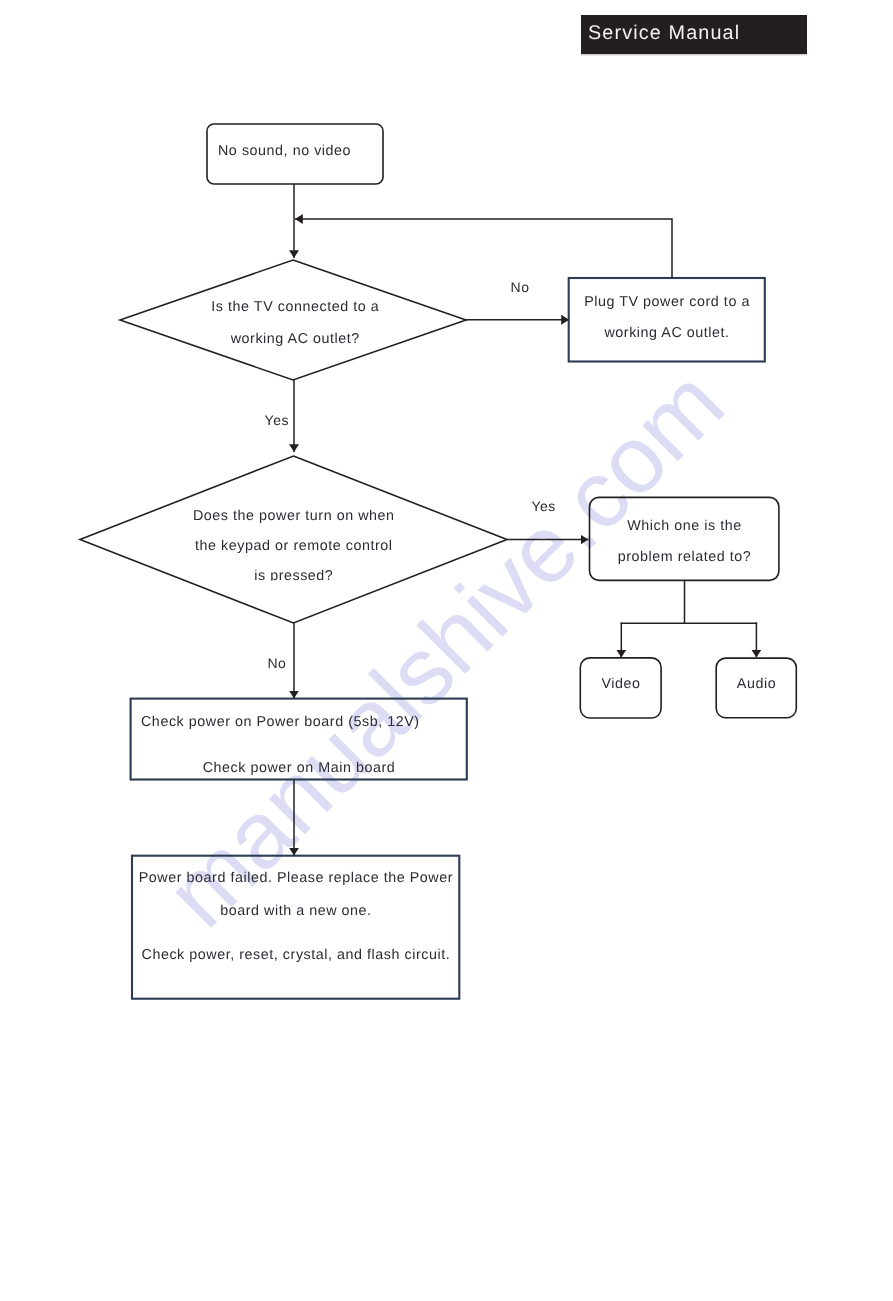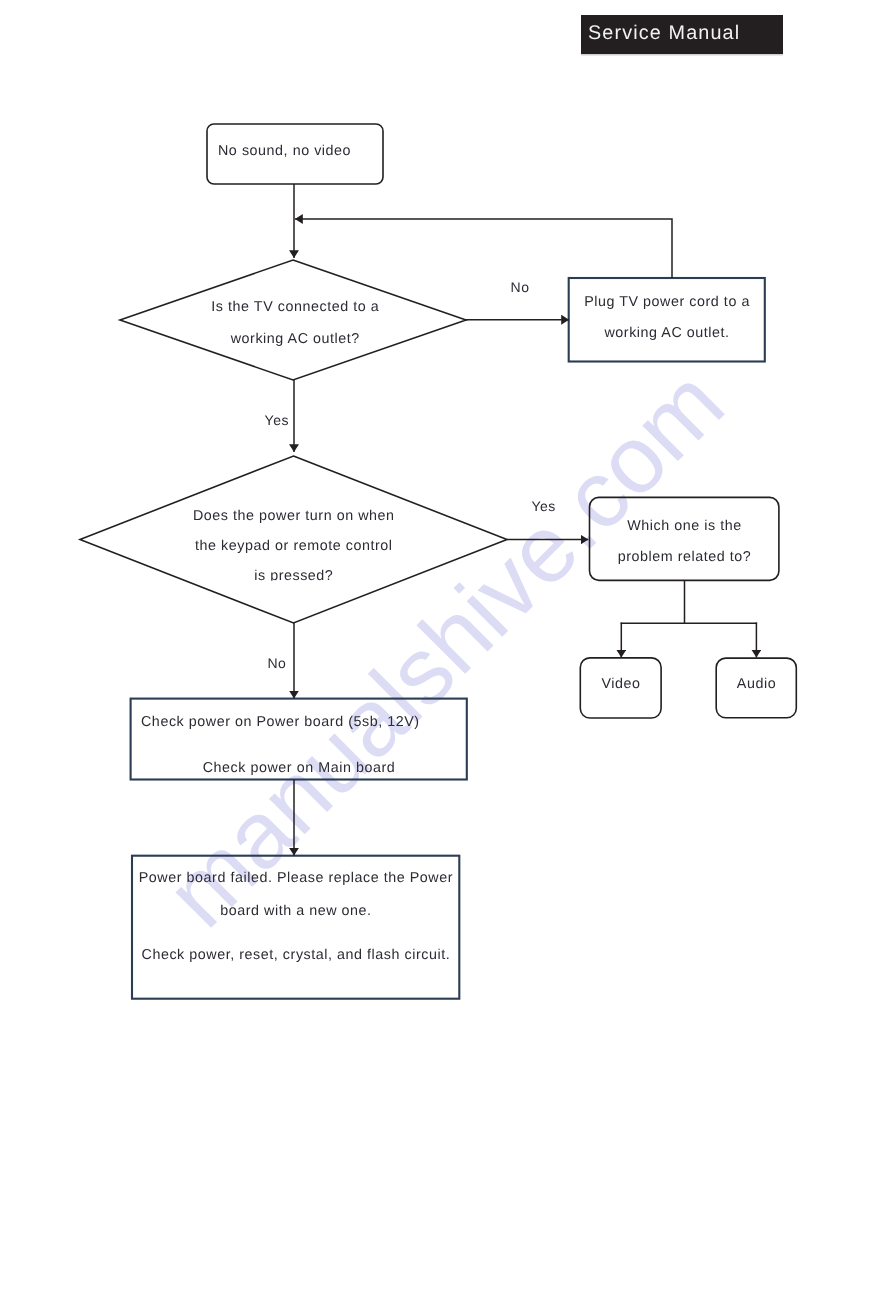--- a/index.html
+++ b/index.html
@@ -1,20 +1,20 @@
 <!DOCTYPE html>
 <html><head>
 <meta charset="utf-8">
 <title>Service Manual</title>
 <style>
   html,body{margin:0;padding:0;}
   body{width:893px;height:1301px;background:#ffffff;overflow:hidden;-webkit-font-smoothing:antialiased;text-rendering:geometricPrecision;
        font-family:"Liberation Sans", sans-serif;position:relative;}
   #page{position:absolute;left:0;top:0;width:893px;height:1301px;}
-  .hdr{position:absolute;left:581px;top:15px;width:202px;height:39px;background:#231f20;box-shadow:0 1.5px 0 0 rgba(120,120,120,0.35);}
+  .hdr{position:absolute;left:581px;top:15px;width:226px;height:39px;background:#231f20;box-shadow:0 1.5px 0 0 rgba(120,120,120,0.35);}
   .hdr-t{position:absolute;left:7px;top:7px;color:#f2f2f2;font-size:19.8px;letter-spacing:1.14px;
          font-family:"Liberation Sans", sans-serif;white-space:nowrap;}
   svg{position:absolute;left:0;top:0;}
 </style>
 </head>
 <body>
 
 <div id="page">
 
   <div class="hdr">

